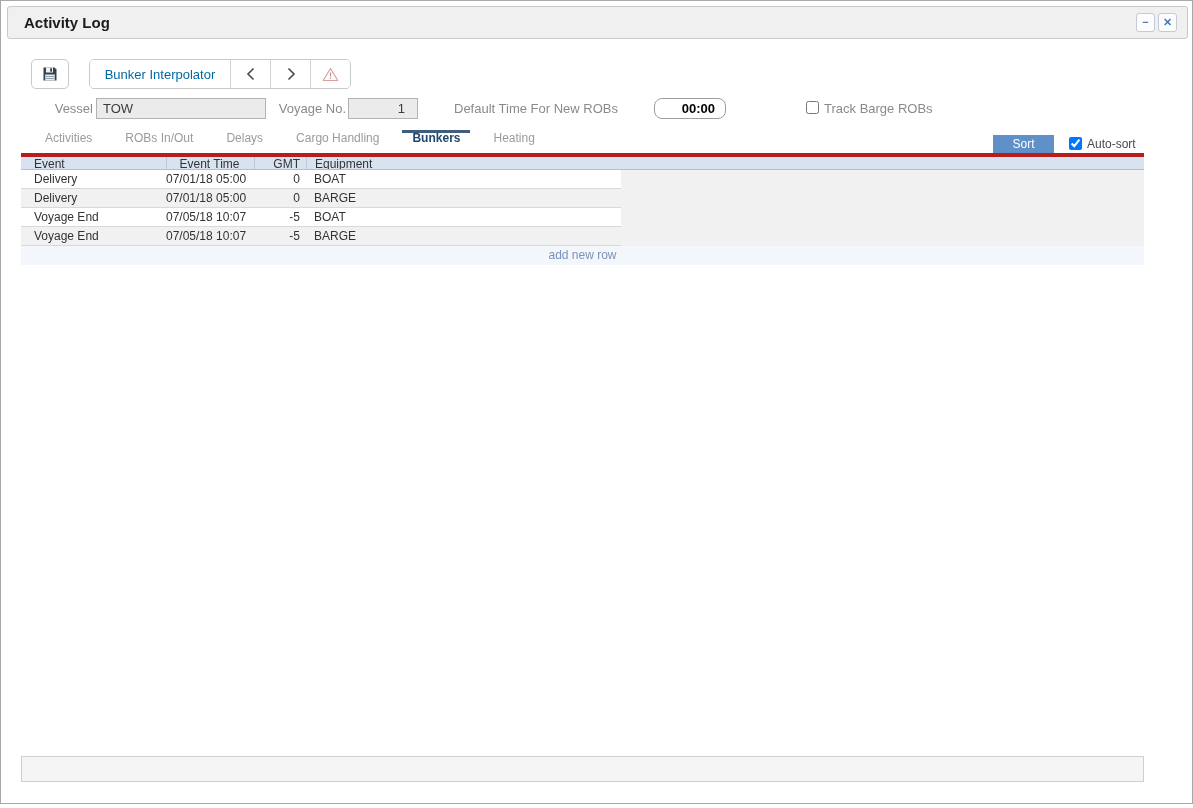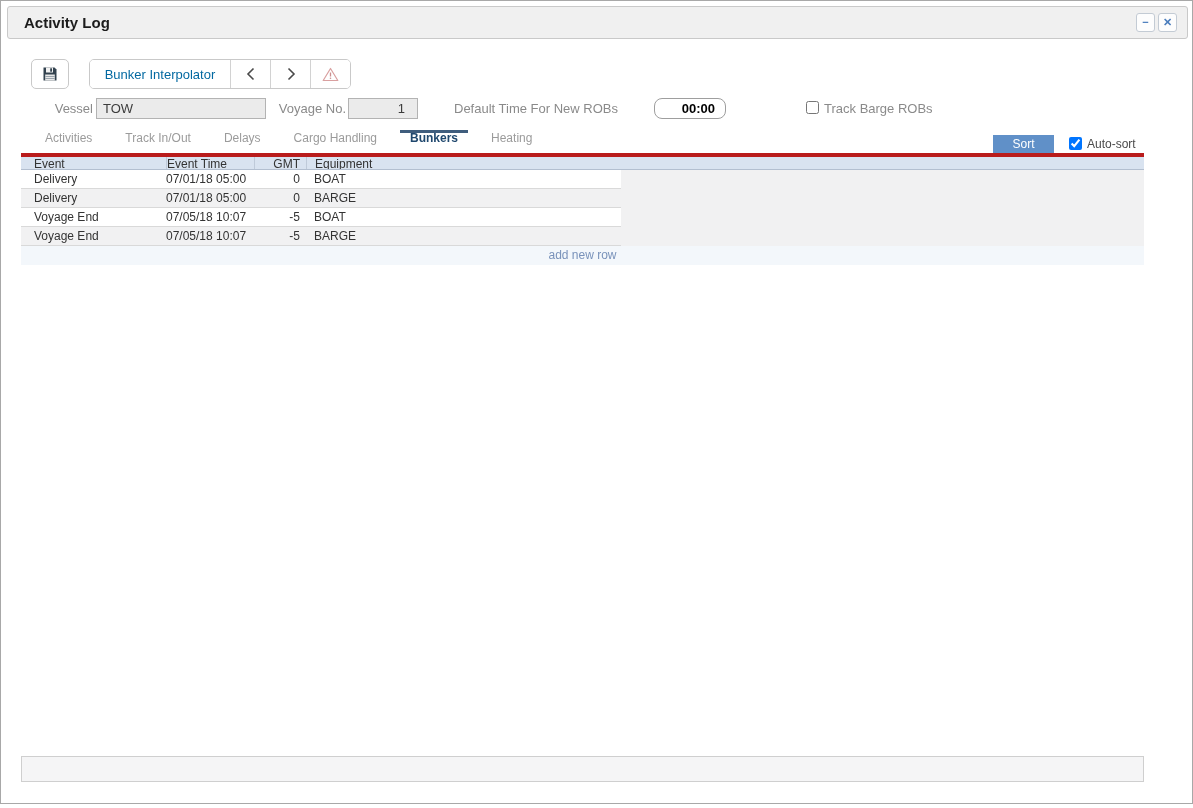--- a/index.html
+++ b/index.html
@@ -85,21 +85,21 @@
     display:flex; width:600px; background:#fff; border-bottom:1px solid #d9d9d9;
   }
   .trow.alt .tdata { background:transparent; }
   .trow .tfill { flex:1; }
   .cell { font-size:12px; color:#333; line-height:18px; white-space:nowrap; overflow:hidden; }
   .c-event { width:145px; padding-left:13px; }
   .c-time  { width:88px;  padding-right:2px; }
   .c-gmt   { width:52px;  text-align:right; padding-right:6px; }
   .c-equip { flex:1; padding-left:8px; }
   .h-event { width:145px; padding-left:13px; }
-  .h-time  { width:88px; text-align:left; padding-right:2px; border-left:1px solid #bfcad9; }
+  .h-time  { width:88px; text-align:center; padding-right:2px; border-left:1px solid #bfcad9; }
   .h-gmt   { width:52px; text-align:right; padding-right:6px; border-left:1px solid #bfcad9; }
   .h-equip { width:315px; padding-left:8px; border-left:1px solid #bfcad9; }
   .h-fill  { flex:1; }
   .addrow {
     height:19px; background:#f3f7fb; text-align:center; font-size:12px;
     color:#7992ba; line-height:19px; cursor:pointer;
   }
   
   .footer {
     position:absolute; left:20px; top:755px; width:1123px; height:26px;
@@ -162,21 +162,21 @@
   <input class="ro-input" style="left: 95px; width: 170px;" readonly="" value="TOW">
   <div class="flabel" style="left:275px; width:70px;">Voyage No.</div>
   <input class="ro-input right" style="left: 347px; width: 70px; padding-right: 12px;" readonly="" value="1">
   <div class="flabel" style="left:430px; width:187px;">Default Time For New ROBs</div>
   <input class="time-input" style="left: 653px; width: 72px; border-radius: 8px;" value="00:00">
   <input type="checkbox" class="cb" style="left: 805px; top: 100px;">
   <div class="cb-label" style="left:823px; top:100px;">Track Barge ROBs</div>
 
   <div class="tabs" id="tabs">
       <div class="tab">Activities</div>
-      <div class="tab">Track In/Out</div>
+      <div class="tab">ROBs In/Out</div>
       <div class="tab">Delays</div>
       <div class="tab">Cargo Handling</div>
       <div class="tab active">Bunkers</div>
       <div class="tab">Heating</div>
     </div>
 
   <div class="sort-btn">Sort</div>
   <input type="checkbox" class="autosort-cb" checked="" style="">
   <div class="autosort-label">Auto-sort</div>
 

